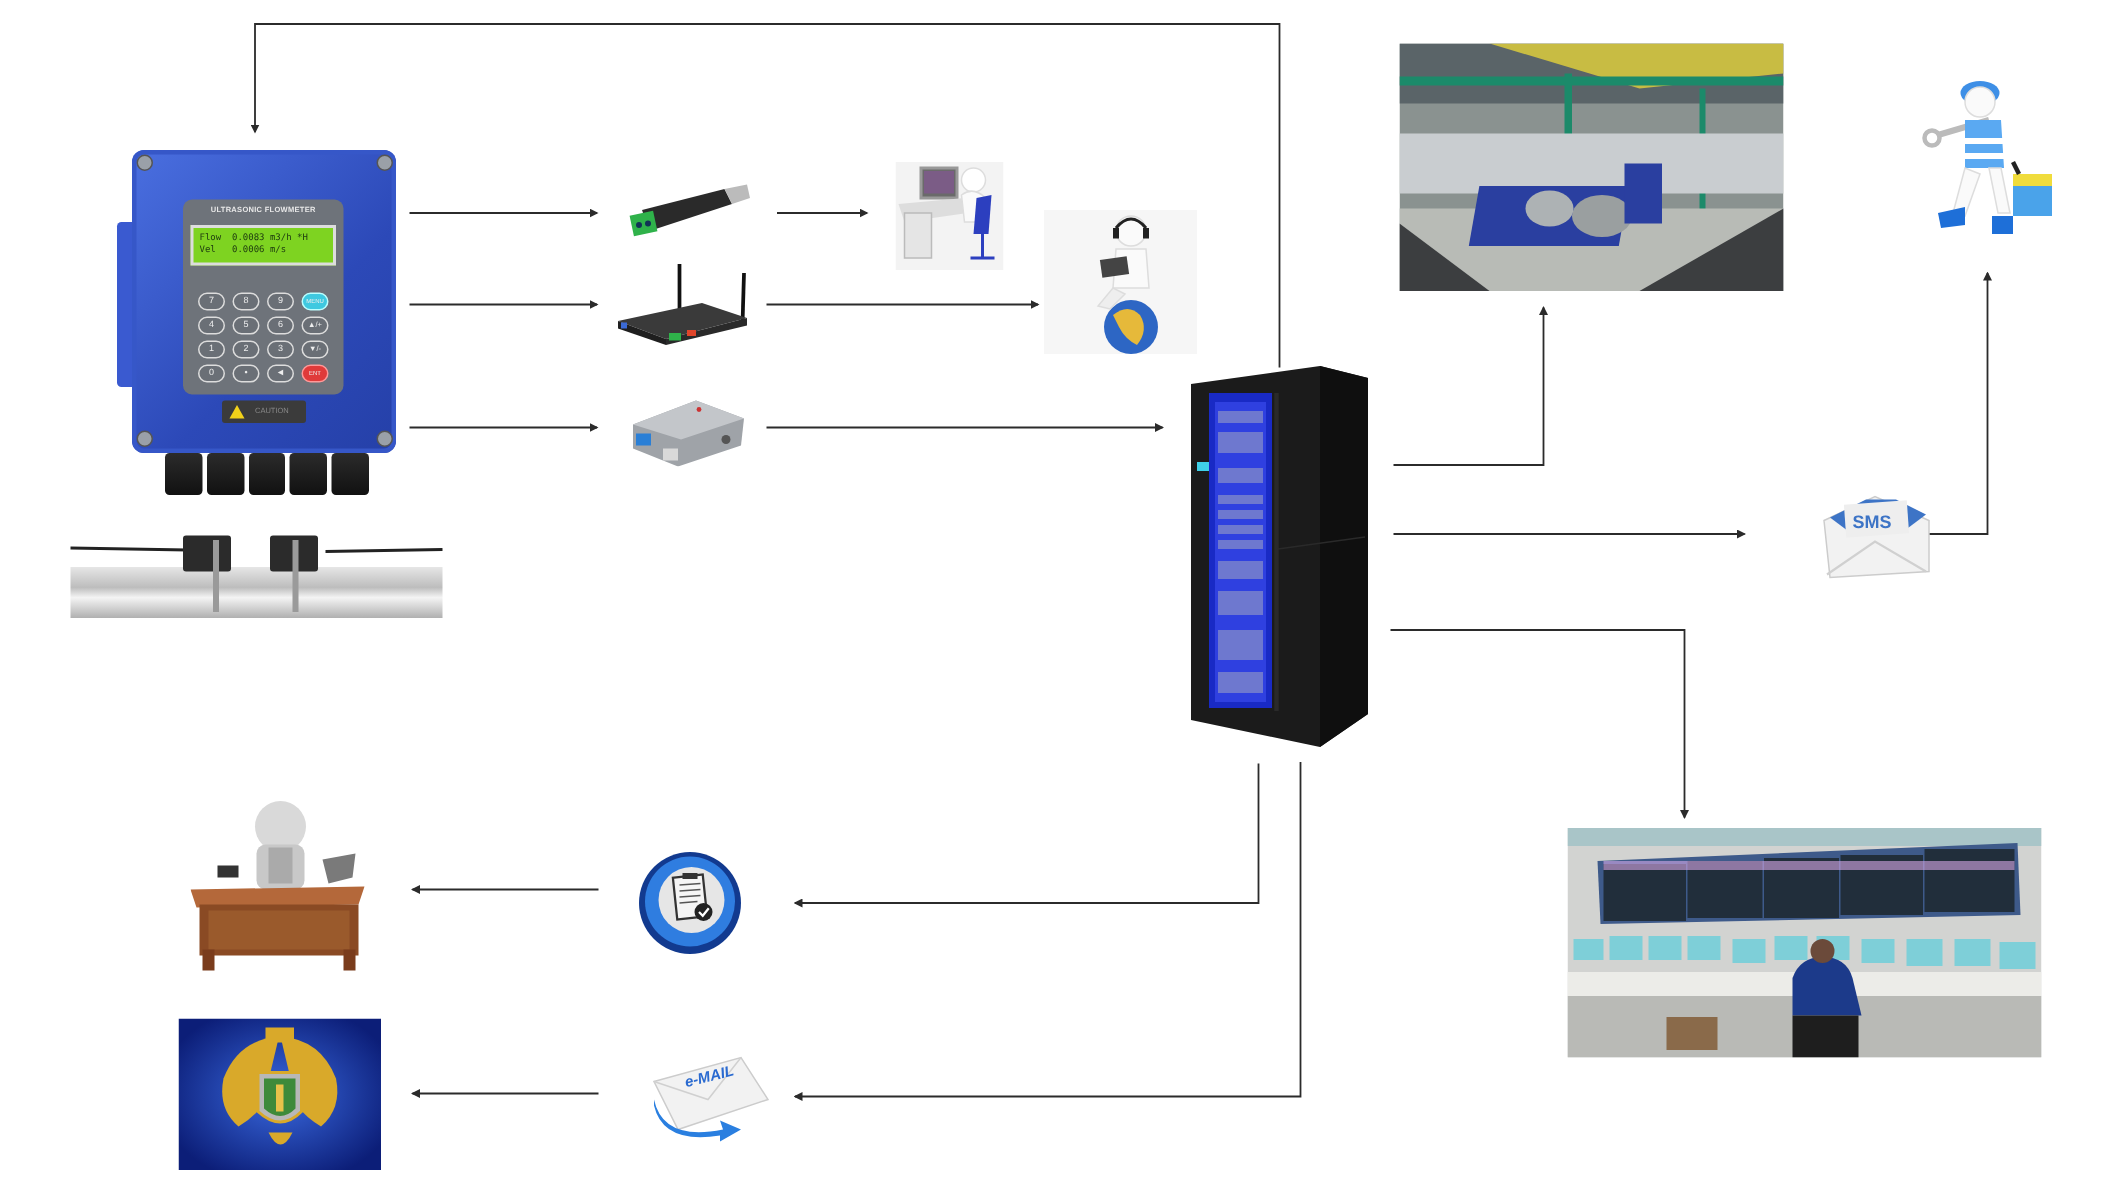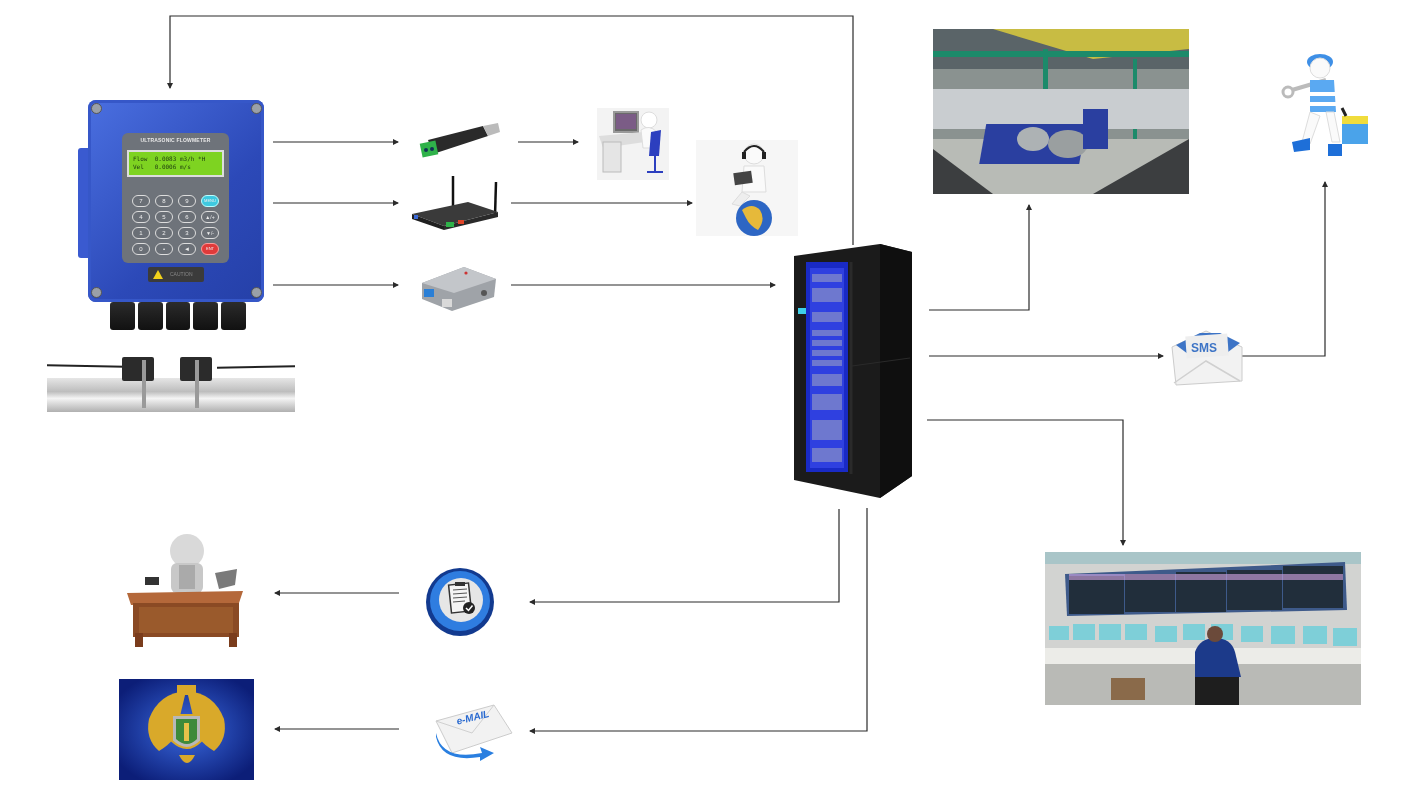--- a/index.html
+++ b/index.html
@@ -230,21 +230,21 @@
     <path d="M30,62 L22,92 L30,94 L40,66 Z" fill="#fafafa" stroke="#ddd"></path>
     <path d="M46,62 L52,92 L60,92 L54,62 Z" fill="#fafafa" stroke="#ddd"></path>
     <path d="M12,92 L30,88 L30,100 L14,102 Z" fill="#1e6fd8"></path>
     <path d="M48,94 L62,94 L62,106 L48,106 Z" fill="#1e6fd8"></path>
     <rect x="62" y="70" width="26" height="24" fill="#4aa3ea"></rect>
     <rect x="62" y="66" width="26" height="8" fill="#f0dc3c"></rect>
     <line x1="62" y1="58" x2="66" y2="66" stroke="#222" stroke-width="3"></line>
   </svg>
 </div>
 
-<div class="node" style="left:1170px;top:327px;width:74px;height:60px;">
+<div class="node" style="left:1214px;top:327px;width:74px;height:60px;">
   <svg width="74" height="60">
     <polygon points="2,20 36,4 72,20 72,54 6,58" fill="#f2f2f2" stroke="#ccc"></polygon>
     <polygon points="6,18 30,6 50,6 70,16 54,28 22,30" fill="#3d74c6"></polygon>
     <rect x="16" y="8" width="42" height="22" fill="#eee" transform="rotate(-4 37 19)"></rect>
     <polyline points="4,56 36,34 70,54" fill="none" stroke="#d0d0d0" stroke-width="1.5"></polyline>
     <text x="21" y="25" font-family="Liberation Sans, sans-serif" font-weight="bold" font-size="12" fill="#3d74c6">SMS</text>
   </svg>
 </div>
 
 <div class="node" style="left:1045px;top:552px;width:316px;height:153px;">

